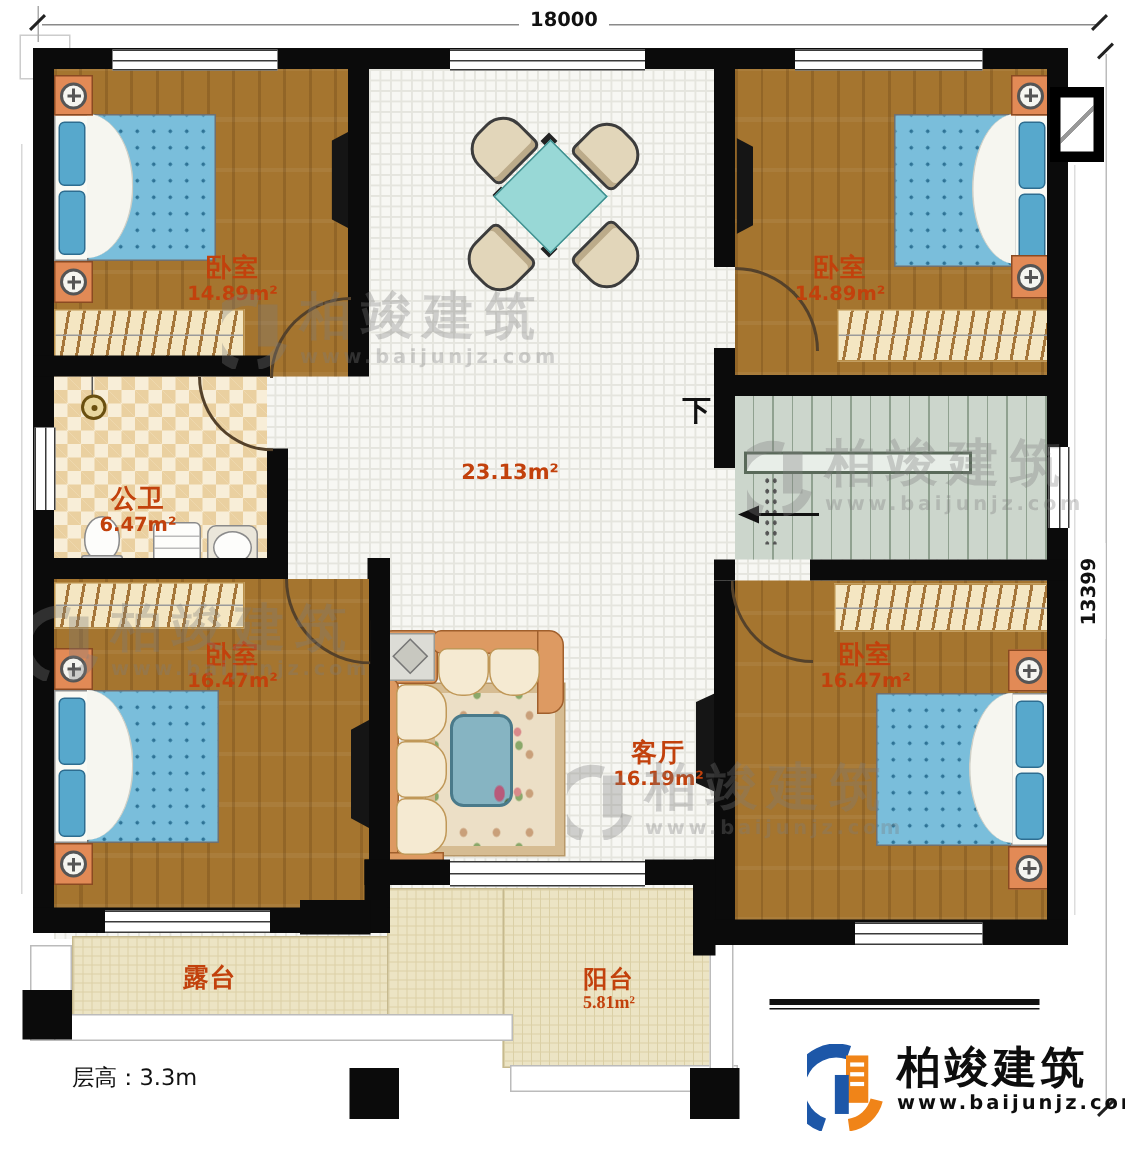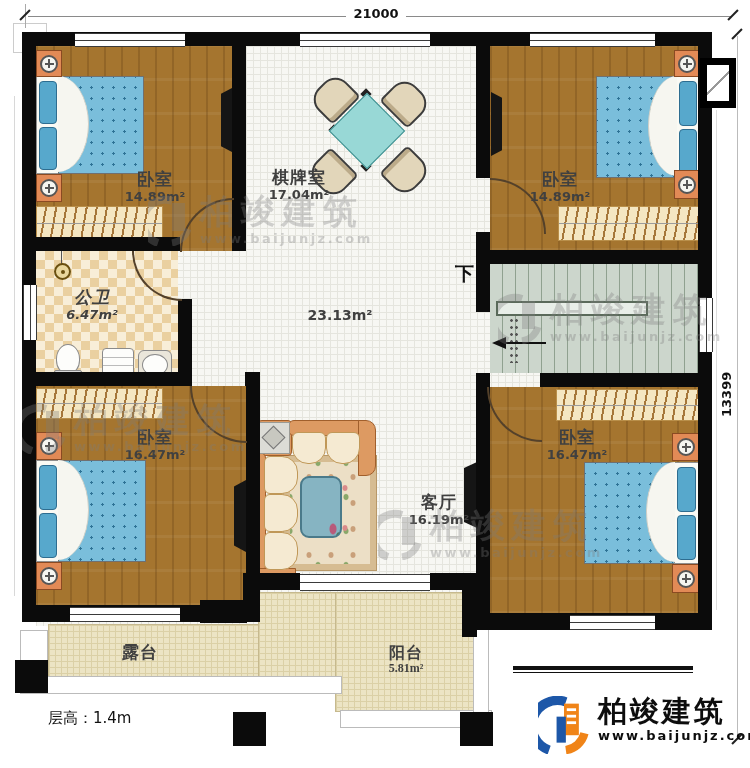--- a/index.html
+++ b/index.html
@@ -74,21 +74,21 @@
     background-repeat:no-repeat;background-position:12px 22px,18px 30px;}
   .fixture{position:absolute;background:#fdfdfb;border:1px solid #8a8a8a;z-index:6;}
   
   .handrail{position:absolute;background:#e8eee8;border:2px solid #5a6a5a;z-index:6;}
   .dotcol{position:absolute;z-index:6;background-image:radial-gradient(#555 1.1px,transparent 1.3px);
     background-size:5px 7px;}
   .stair-arrow-line{position:absolute;background:#111;z-index:7;}
   .stair-arrow-tri{position:absolute;width:0;height:0;border-right:14px solid #111;
     border-top:6px solid transparent;border-bottom:6px solid transparent;z-index:7;}
   
-  .rlabel{position:absolute;text-align:center;color:#404040;font-weight:bold;line-height:1.15;z-index:40;}
+  .rlabel{position:absolute;text-align:center;color:#c2410c;font-weight:bold;line-height:1.15;z-index:40;}
   .rlabel .nm{display:block;font-size:17px;letter-spacing:1px;}
   .rlabel .ar{display:block;font-size:13px;}
   .dirlabel{position:absolute;font-size:19px;font-weight:bold;color:#111;z-index:40;}
   
   .wm{position:absolute;display:flex;align-items:flex-start;gap:8px;color:rgba(125,125,125,.33);
     z-index:45;pointer-events:none;}
   .wm .wm-name{display:block;font-size:34px;font-weight:bold;letter-spacing:7px;line-height:1;}
   .wm .wm-url{display:block;font-size:13px;font-weight:bold;letter-spacing:2.5px;margin-top:3px;}
   
   .dimline{position:absolute;background:#8a8a8a;z-index:20;}
@@ -274,29 +274,25 @@
   <div class="arc arc-tl" style="left:180px;top:198px;width:52px;height:52px;"></div>
   <div class="arc arc-bl" style="left:132px;top:251px;width:48px;height:48px;"></div>
   <div class="arc arc-tr" style="left:490px;top:178px;width:54px;height:54px;"></div>
   <div class="arc arc-bl" style="left:190px;top:386px;width:55px;height:55px;"></div>
   <div class="arc arc-bl" style="left:487px;top:387px;width:53px;height:53px;"></div>
 
   <div class="rlabel" style="left:105px;top:170px;width:100px;">
     <span class="nm">卧室</span>
     <span class="ar">14.89m²</span>
   </div>
-  <div class="rlabel" style="left:249px;top:168px;width:100px;">
-    <span class="nm">棋牌室</span>
-    <span class="ar">17.04m²</span>
-  </div>
   <div class="rlabel" style="left:510px;top:170px;width:100px;">
     <span class="nm">卧室</span>
     <span class="ar">14.89m²</span>
   </div>
-  <div class="rlabel" style="left:42px;top:288px;width:100px;font-style:italic;">
+  <div class="rlabel" style="left:42px;top:324px;width:100px;">
     <span class="nm">公卫</span>
     <span class="ar">6.47m²</span>
   </div>
   <div class="rlabel" style="left:290px;top:307px;width:100px;text-align:center;">
     <span class="ar" style="font-size:14px;">23.13m²</span>
   </div>
   <div class="dirlabel" style="left:455px;top:261px;">下</div>
   <div class="rlabel" style="left:105px;top:428px;width:100px;">
     <span class="nm">卧室</span>
     <span class="ar">16.47m²</span>
@@ -314,21 +310,21 @@
   </div>
   <div class="rlabel" style="left:366px;top:644px;width:80px;">
     <span class="nm" style="font-size:16px;">阳台</span>
     <span class="ar" style="font-size:12px;font-family:Liberation Serif, serif;">5.81m²</span>
   </div>
 
   <div class="dimline" style="left:28px;top:16px;width:704px;height:1px;"></div>
   <div class="dimtick" style="left:18px;top:14px;"></div>
   <div class="dimtick" style="left:726px;top:14px;"></div>
   <div class="frameline" style="left:25px;top:4px;width:1px;height:24px;border:none;background:#aaa;"></div>
-  <div class="dimtext" style="left:346px;top:6px;width:60px;height:17px;">21000</div>
+  <div class="dimtext" style="left:346px;top:6px;width:60px;height:17px;">18000</div>
   <div class="dimline" style="left:737px;top:36px;width:1px;height:704px;background:#bbb;"></div>
   <div class="dimtick" style="left:730px;top:33px;"></div>
   <div class="dimtick" style="left:730px;top:738px;"></div>
   <div class="dimtext dimtext-v" style="left:719px;top:362px;width:18px;height:64px;">13399</div>
 
   <div class="wm" style="left:148px;top:194px;">
     <svg width="44" height="52" viewBox="0 0 44 50">
         <path d="M10 48 A22 22 0 0 1 24 6" fill="none" stroke="currentColor" stroke-width="8"></path>
         <rect x="24" y="8" width="13" height="28" fill="currentColor"></rect>
         <path d="M24 48 A20 20 0 0 0 40 34" fill="none" stroke="currentColor" stroke-width="7"></path>
@@ -384,16 +380,16 @@
       <rect x="31" y="27" width="10" height="3" fill="#fff"></rect>
       <path d="M30 58 A24 24 0 0 0 50 40" fill="none" stroke="#f08418" stroke-width="9"></path>
     </svg>
     <div>
       <span class="brand-name">柏竣建筑</span>
       <span class="brand-url" style="display:block;">www.baijunjz.com</span>
     </div>
   </div>
 
   <div class="footnote" style="left:48px;top:706px;">
-    <div><span>层高：</span><span>1.4m</span></div>
+    <div><span>层高：</span><span>3.3m</span></div>
   </div>
 
 </div>
 
 </body></html>

